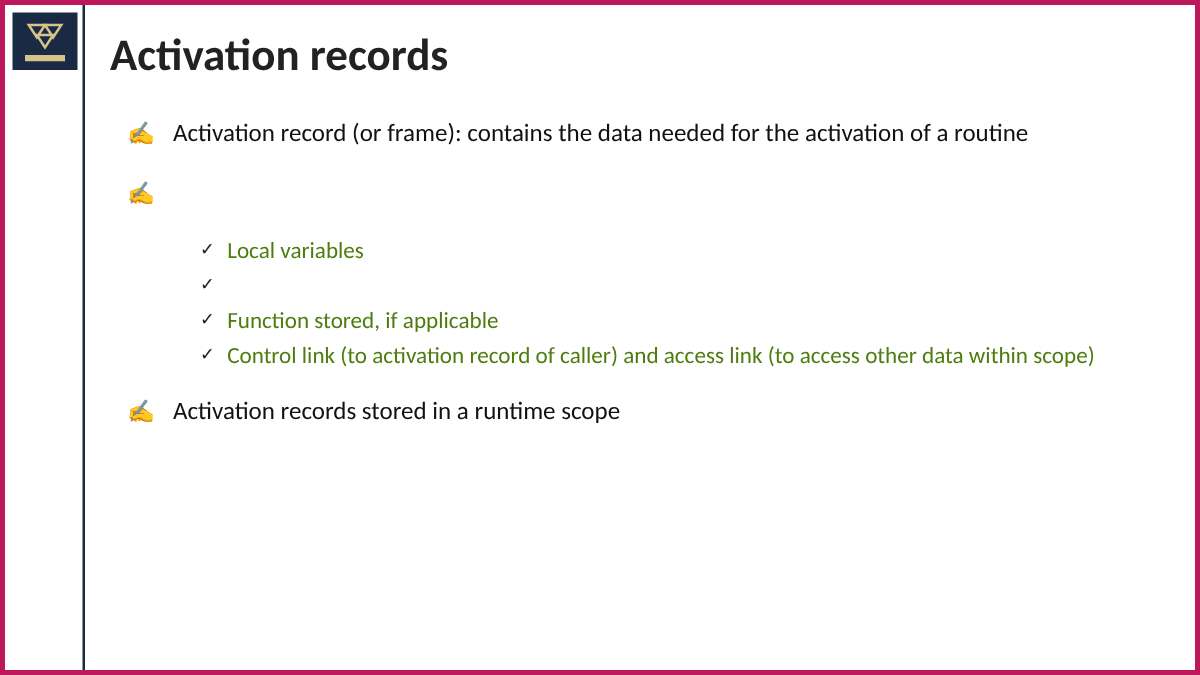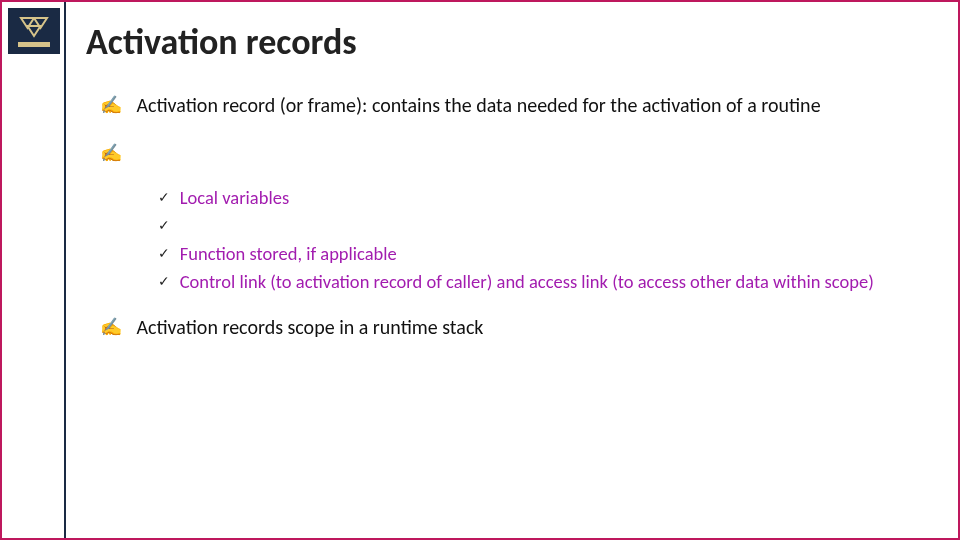--- a/index.html
+++ b/index.html
@@ -6,21 +6,21 @@
   html, body { width: 960px; height: 540px; overflow: hidden; }
   body {
     font-family: Calibri, "Segoe UI", Arial, sans-serif;
     background: #fff;
     color: #000;
     position: relative;
   }
   .slide {
     width: 960px;
     height: 540px;
-    border: 2px solid #be185d;
+    border: 4px solid #be185d;
     position: relative;
     background: #fff;
   }
   .left-rail {
     position: absolute;
     left: 0; top: 0;
     width: 64px;
     height: 100%;
     border-right: 2px solid #1a2a44;
   }
@@ -83,21 +83,21 @@
   }
   .lvl2 .marker {
     font-size: 14px;
     line-height: 24px;
     color: #222;
     flex: 0 0 auto;
   }
   .lvl2 .text {
     font-size: 18.5px;
     line-height: 24px;
-    color: #a21caf;
+    color: #4d7c0f;
   }
 </style>
 </head>
 <body>
 
 <div class="slide">
   <div class="left-rail">
     <div class="logo">
       <svg width="34" height="22" viewBox="0 0 34 22">
         <polygon points="17,2 30,2 23.5,12" fill="none" stroke="#d6c38a" stroke-width="2"></polygon>
@@ -135,18 +135,18 @@
           <span class="text">Function stored, if applicable</span>
         </li>
         <li class="lvl2">
           <span class="marker">✓</span>
           <span class="text">Control link (to activation record of caller) and access link (to access other data within scope)</span>
         </li>
       </ul>
 
       <li class="lvl1">
         <span class="marker">✍</span>
-        <span class="text">Activation records scope in a runtime stack</span>
+        <span class="text">Activation records stored in a runtime scope</span>
       </li>
 
     </ul>
   </div>
 </div>
 
 </body></html>

